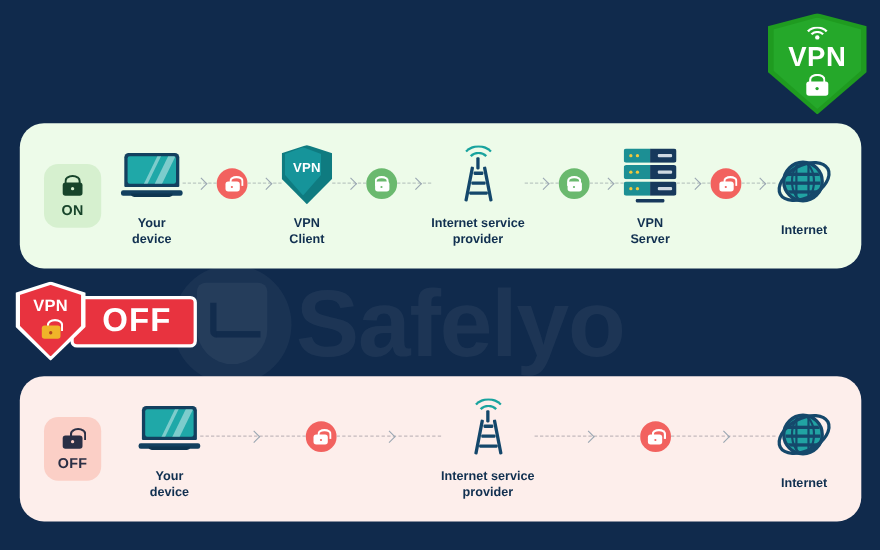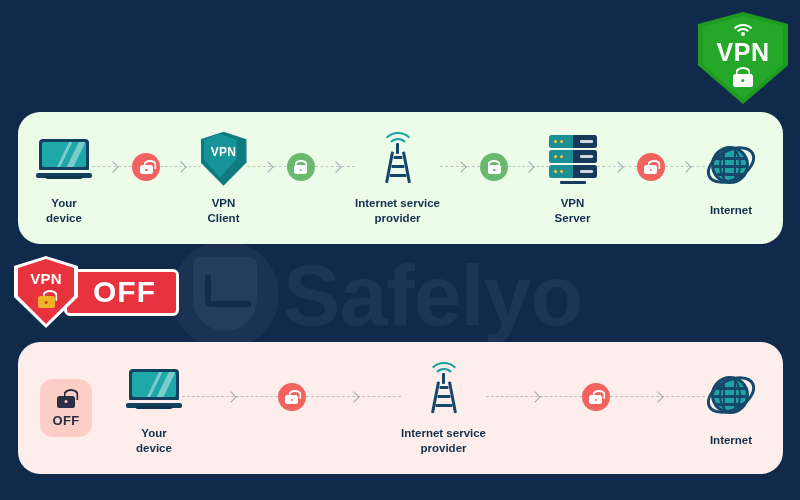--- a/index.html
+++ b/index.html
@@ -7,21 +7,21 @@
     width:800px;height:500px;overflow:hidden;position:relative;
     background:#102a4c;
     font-family:"Liberation Sans","DejaVu Sans",sans-serif;
   }
   .stage{position:absolute;inset:0;}
 
   
   .watermark{
     position:absolute;left:0;top:235px;width:725px;height:120px;
     display:flex;align-items:center;justify-content:center;
-    pointer-events:none;user-select:none;padding-left:14px;
+    pointer-events:none;user-select:none;
   }
   .wm-logo{
     width:108px;height:108px;border-radius:50%;
     background:rgba(255,255,255,0.045);
     position:relative;flex:none;margin-right:4px;
   }
   .wm-logo:before{
     content:"";position:absolute;left:22px;top:16px;width:64px;height:74px;
     background:rgba(255,255,255,0.05);
     border-radius:8px 8px 32px 32px;
@@ -211,20 +211,28 @@
       <div class="lock" style="width:20px;height:20px;">
         <div class="shackle" style="width:11px;height:9px;top:0;border-width:2.6px;border-color:#fff;"></div>
         <div class="body" style="width:20px;height:13px;background:#fff;"></div>
         <div class="keyhole" style="width:3.4px;height:3.4px;bottom:4.6px;background:#25a82a;"></div>
       </div>
     </div>
   </div>
 
   <div class="panel panel-on">
     <div class="row">
+      <div class="state-badge badge-on">
+        <div class="lock" style="width:18px;height:19px;">
+          <div class="shackle" style="width:11px;height:9px;top:0;border-width:2.2px;border-color:#17442a;"></div>
+          <div class="body" style="width:18px;height:12px;background:#17442a;"></div>
+          <div class="keyhole" style="width:3px;height:3px;bottom:4.2px;background:#d6f0cf;"></div>
+        </div>
+        <div class="state-label">ON</div>
+      </div>
 
       <div class="chain">
 
         <div class="node">
           <div class="node-ico">
             <div class="laptop">
               <div class="lt-screen">
                   <div class="lt-inner"></div>
                 </div>
               <div class="lt-base"></div>

